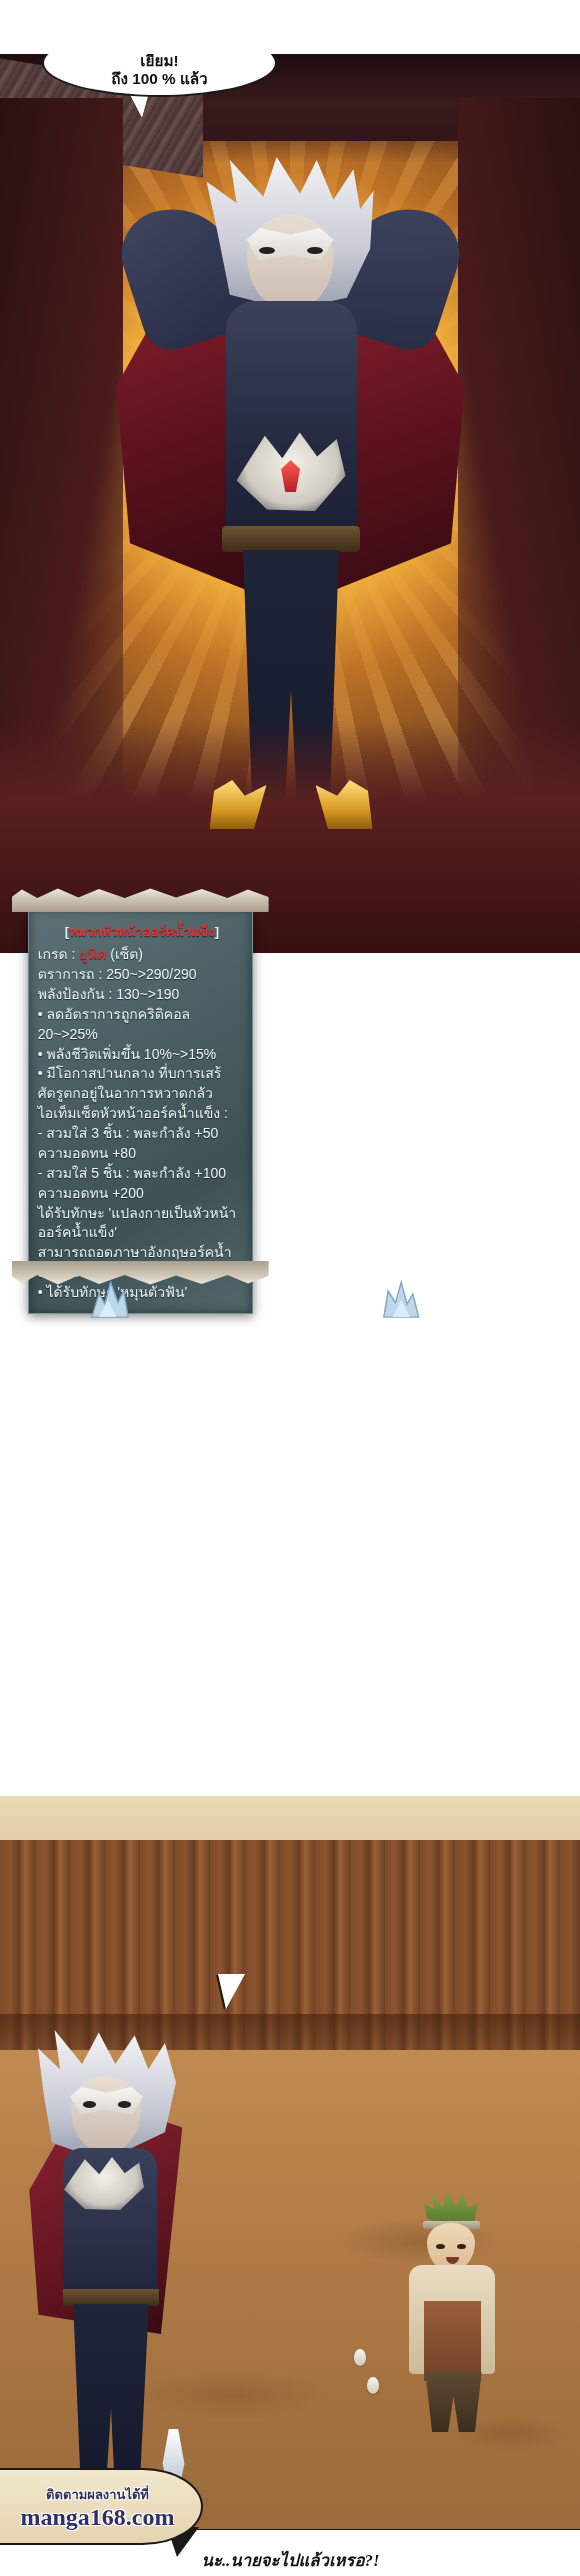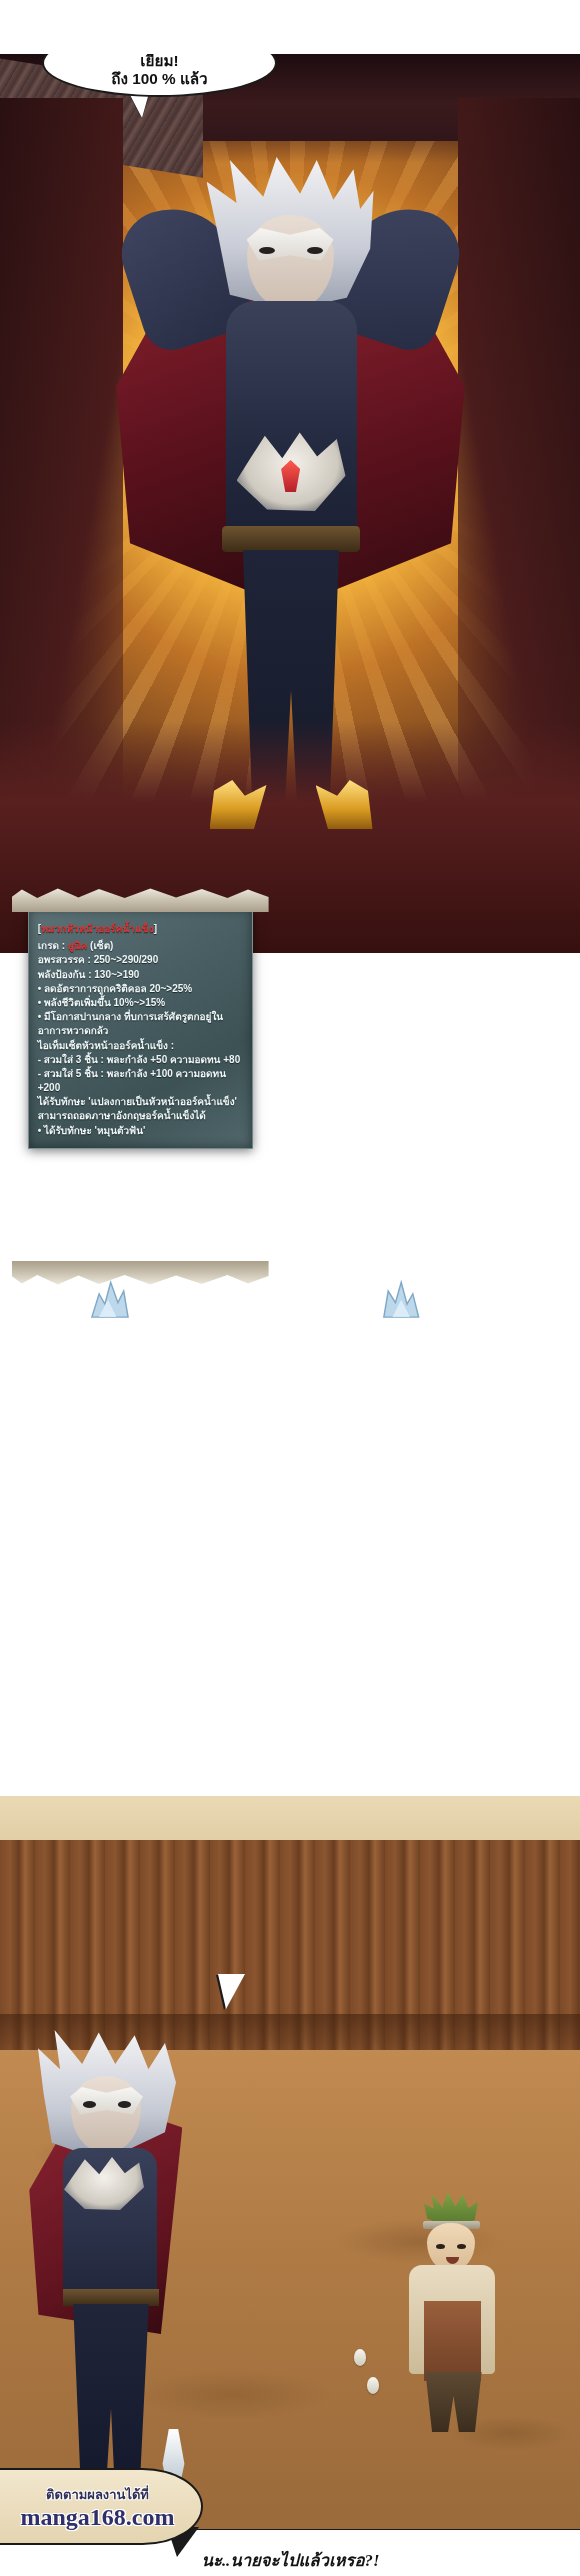--- a/index.html
+++ b/index.html
@@ -168,30 +168,31 @@
   .scroll-cap-top, .scroll-cap-bot {
     position: absolute; left: 11.6px; width: 257px; height: 25px; z-index: 26;
     background: linear-gradient(180deg, #f0ece2 0%, #cfc7b6 45%, #a99f8b 100%);
     clip-path: polygon(0% 40%, 4% 10%, 10% 44%, 18% 6%, 26% 42%, 34% 8%, 44% 44%, 54% 6%, 64% 42%, 74% 8%, 84% 44%, 92% 10%, 100% 40%, 100% 100%, 0% 100%);
   }
   .scroll-cap-top { top: 874px; }
   .scroll-cap-bot { top: 1248px; transform: scaleY(-1); }
 
   .stat-title {
     color: #e53131;
-    font-size: 10px; font-weight: 700;
+    font-size: 13px; font-weight: 700;
     letter-spacing: 0.1px;
     margin-bottom: 3.6px;
     text-shadow: 0 0.7px 0.7px rgba(0,0,0,.6);
+    text-align: center;
   }
   .stat-title .brk { color: #eaf2f3; }
   .stat-line {
     color: #eef6f7;
-    font-size: 10px;
-    font-weight: 700;
+    font-size: 14px;
+    font-weight: 400;
     line-height: 1.42;
     text-shadow: 0 0.7px 0.7px rgba(0,0,0,.55);
     white-space: nowrap;
   }
   .stat-line.wrap { white-space: normal; }
   .stat-line .grade { color: #e53131; }
   .stat-bullet::before { content: "• "; }
 
   
   .narr-box {
@@ -464,21 +465,21 @@
     <div class="stat-title">
       <span class="brk">[</span><span>หมวกหัวหน้าออร์คน้ำแข็ง</span><span class="brk">]</span>
     </div>
 
     <div class="stat-line">
       <span>เกรด :</span>
       <span class="grade">ยูนิค</span>
       <span>(เซ็ต)</span>
     </div>
     <div class="stat-line">
-      <span>อพรสวรรค :</span>
+      <span>ตราการถ :</span>
       <span>250~&gt;290/290</span>
     </div>
     <div class="stat-line">
       <span>พลังป้องกัน :</span>
       <span>130~&gt;190</span>
     </div>
 
     <div class="stat-line stat-bullet wrap">ลดอัตราการถูกคริติคอล 20~&gt;25%</div>
     <div class="stat-line stat-bullet wrap">พลังชีวิตเพิ่มขึ้น 10%~&gt;15%</div>
     <div class="stat-line stat-bullet wrap">มีโอกาสปานกลาง ที่บการเสร้ศัตรูตกอยู่ในอาการหวาดกลัว</div>

